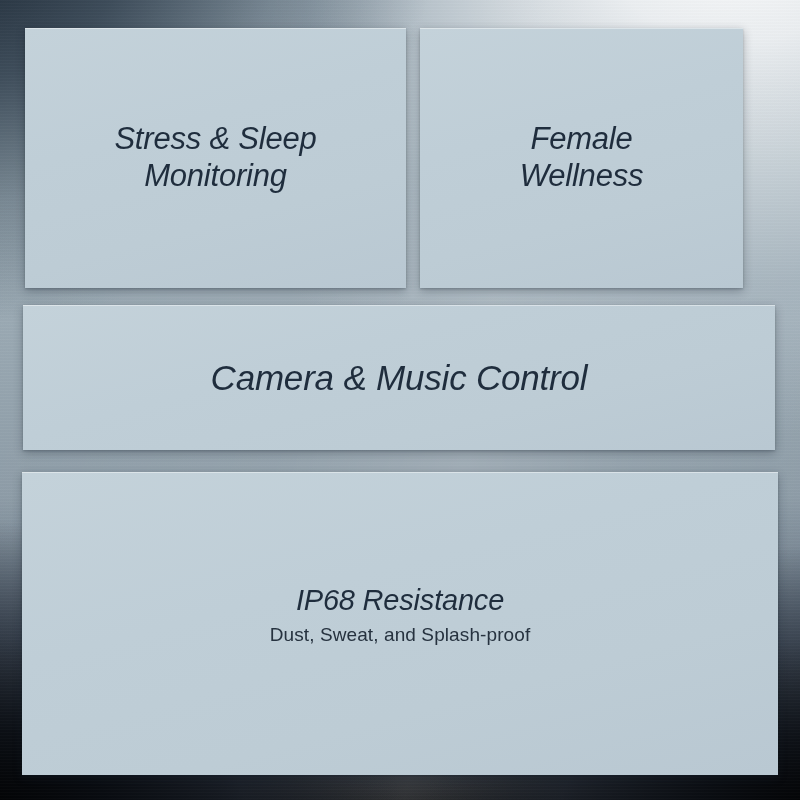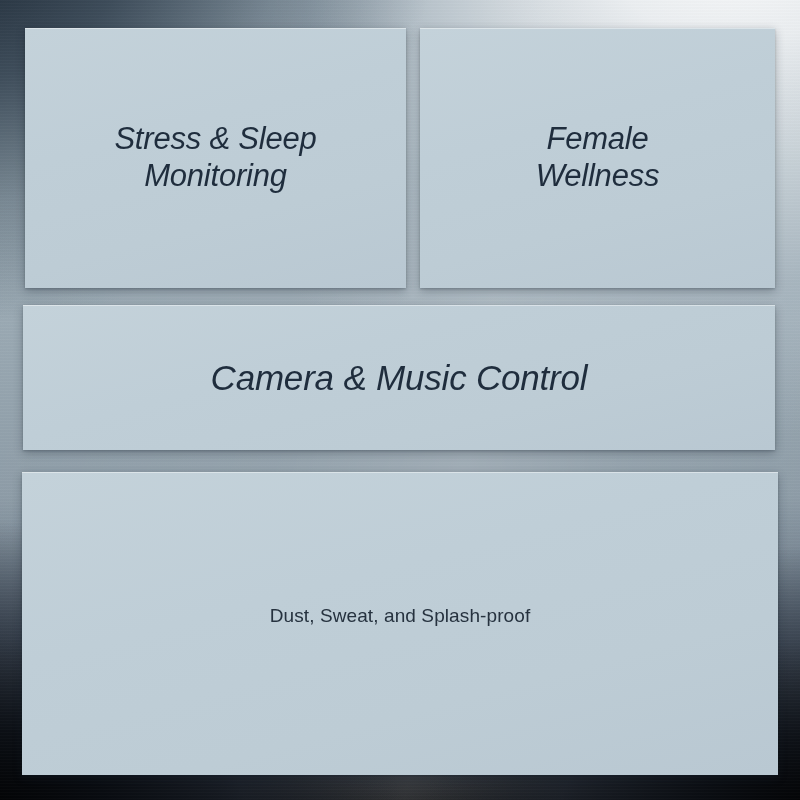--- a/index.html
+++ b/index.html
@@ -133,21 +133,21 @@
       inset 0 1px 0 rgba(255,255,255,0.42);
     display: flex;
     flex-direction: column;
     align-items: center;
     justify-content: center;
     text-align: center;
     overflow: hidden;
   }
 
   #card-stress   { left: 25px;  top: 28px;  width: 381px; height: 260px; }
-  #card-female   { left: 420px; top: 28px;  width: 355px; height: 260px; }
+  #card-female   { left: 420px; top: 28px;  width: 323px; height: 260px; }
   #card-camera   { left: 23px;  top: 305px; width: 752px; height: 145px; }
   #card-ip68     { left: 22px;  top: 472px; width: 756px; height: 303px; }
 
   
   .card-title {
     margin: 0;
     font-style: italic;
     font-weight: 400;
     color: #1f2d3d;
     line-height: 1.18;
@@ -159,21 +159,21 @@
   #card-female .card-title { font-size: 31px; }
 
   #card-camera .card-title { font-size: 35px; }
 
   #card-ip68 .card-title {
     font-size: 29px;
     margin-bottom: 3px;
   }
 
   .card-subtitle {
-    margin: 16px;
+    margin: 3px;
     font-style: normal;
     font-weight: 400;
     font-size: 19px;
     color: #26323f;
     line-height: 1.3;
     letter-spacing: 0.1px;
   }
 
   
   #card-ip68 .card-inner {
@@ -216,17 +216,18 @@
   </div>
 
   <div class="card" id="card-camera">
     <div class="card-inner">
       <p class="card-title">Camera &amp; Music Control</p>
     </div>
   </div>
 
   <div class="card" id="card-ip68">
     <div class="card-inner">
+      <p class="card-title">IP68 Resistance</p>
       <p class="card-subtitle">Dust, Sweat, and Splash-proof</p>
     </div>
   </div>
 
 </div>
 
 </body></html>

